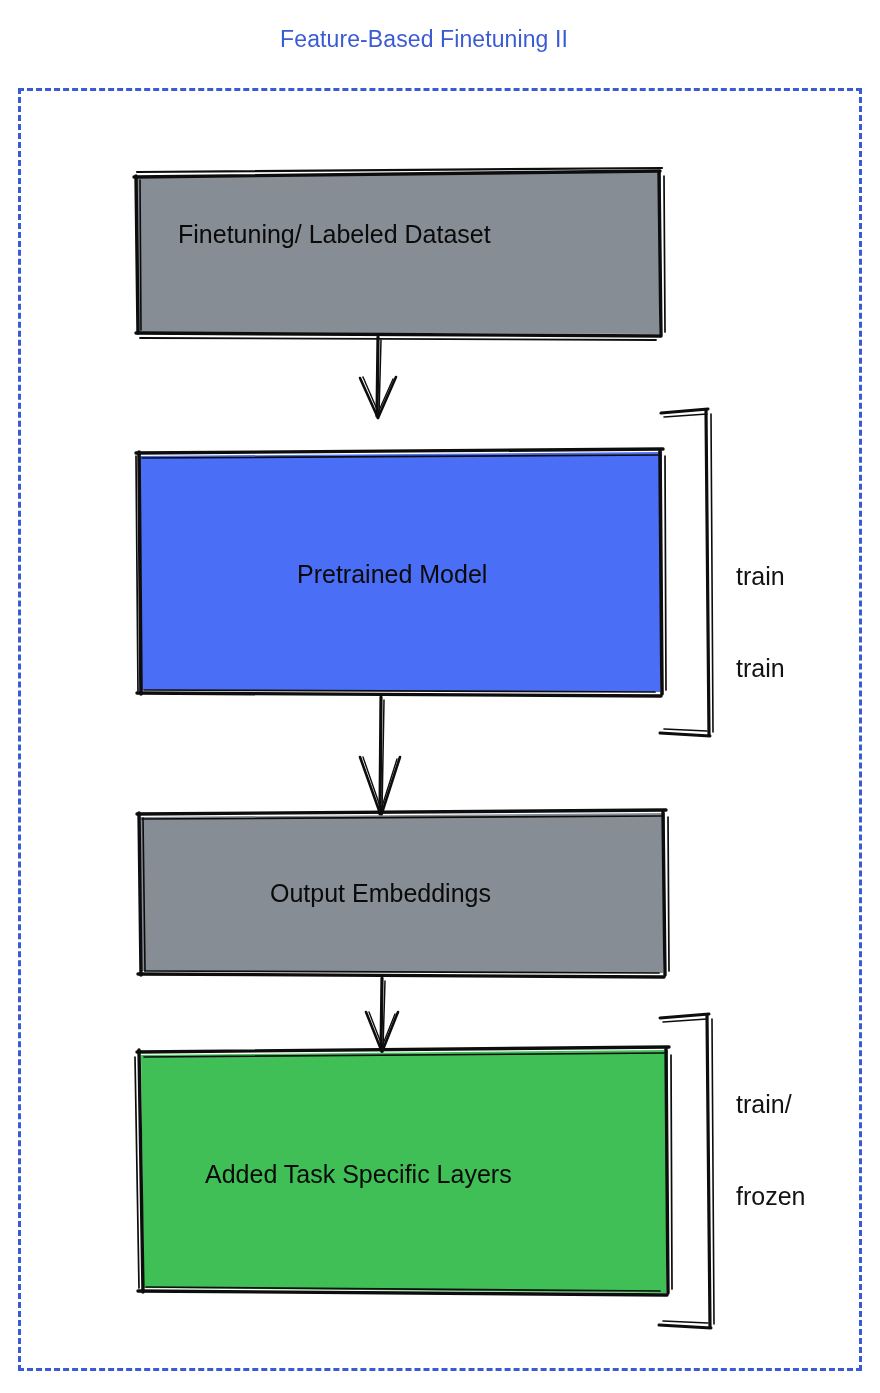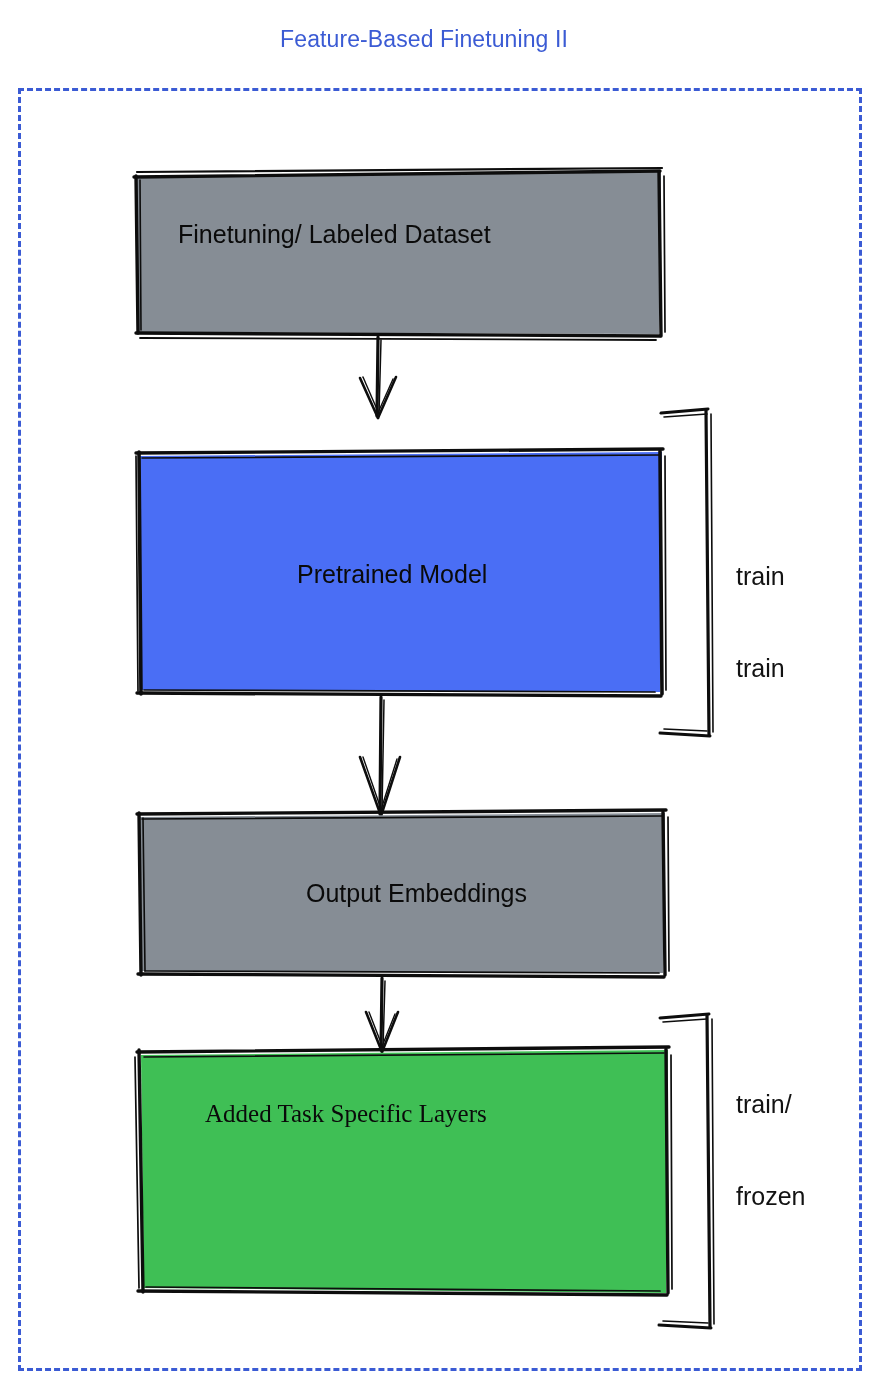--- a/index.html
+++ b/index.html
@@ -168,23 +168,23 @@
       <path d="M659,1325 L711,1328" fill="none" stroke="#0d0d0d" stroke-width="3" stroke-linecap="round"></path>
       <path d="M663,1321 L708,1323" fill="none" stroke="#0d0d0d" stroke-width="1.6" stroke-linecap="round"></path>
     </g>
 
   </svg>
 
   <div class="node-label" style="left:178px; top:220px;">Finetuning/ Labeled Dataset</div>
 
   <div class="node-label" style="left:297px; top:560px;">Pretrained Model</div>
 
-  <div class="node-label" style="left:270px; top:879px;margin-left:36px;">Output Embeddings</div>
+  <div class="node-label" style="left:270px; top:879px;">Output Embeddings</div>
 
-  <div class="node-label" style="left:205px; top:1100px;font-family:Liberation Serif, serif;">Added Task Specific Layers</div>
+  <div class="node-label" style="left:205px; top:1160px;">Added Task Specific Layers</div>
 
   <div class="bracket-label" style="left:736px; top:500px;">
     <div>train</div>
     <div>train</div>
   </div>
 
   <div class="bracket-label" style="left:736px; top:1028px;">
     <div>train/</div>
     <div>frozen</div>
   </div>

